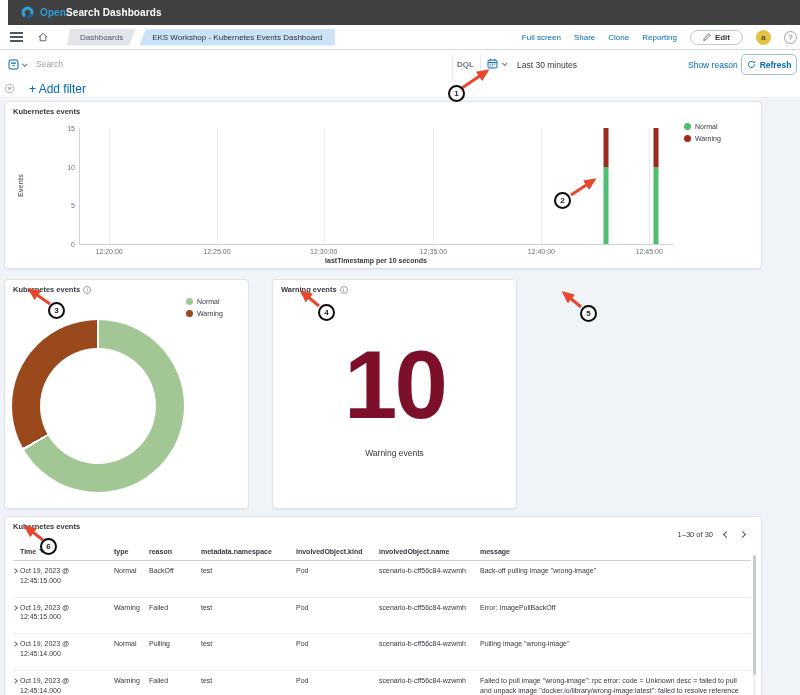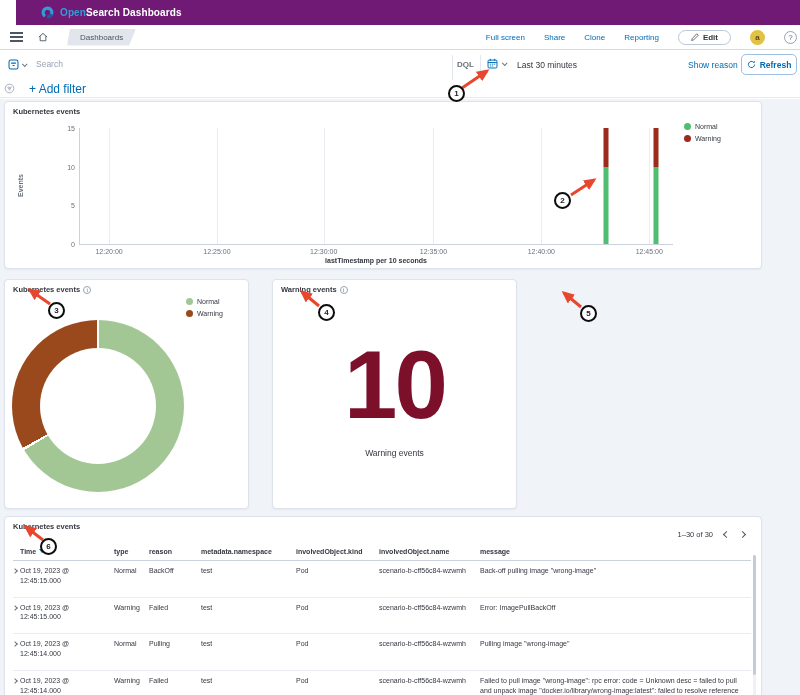--- a/index.html
+++ b/index.html
@@ -1,32 +1,32 @@
 <!DOCTYPE html>
 <html><head>
 <meta charset="utf-8">
 <style>
   *{margin:0;padding:0;box-sizing:border-box}
   body{background:#ccc;font-family:"Liberation Sans",sans-serif}
   .screen{position:relative;width:800px;height:695px;overflow:hidden;background:#fff;font-family:"Liberation Sans",sans-serif}
 
   
-  .topbar{position:absolute;top:0;left:16px;right:0;height:25px;background:#701a75;display:flex;align-items:center;padding:0 25px;gap:6px;z-index:5}
+  .topbar{position:absolute;top:0;left:8px;right:0;height:25px;background:#404040;display:flex;align-items:center;padding:0 13px;gap:6px;z-index:5}
   .logo-icon{flex:0 0 auto;width:13px;height:13px}
   .logo-text{font-size:10px;font-weight:bold;color:#fff;letter-spacing:.1px}
   .logo-text .open{color:#2f9dd8}
 
   
   .navbar{position:absolute;top:25px;left:0;right:0;height:25px;background:#fff;border-bottom:1px solid #d3dae6;display:flex;align-items:center;padding:0 10px;z-index:5}
   .hamburger{width:13px;height:10px;background:repeating-linear-gradient(#4c5561 0 1.6px,transparent 1.6px 4.2px);margin-right:14px;cursor:pointer}
   .home{margin-right:18px;display:flex;align-items:center}
   .crumb{height:17px;display:flex;align-items:center;padding:0 13px;font-size:8px;white-space:nowrap}
   .crumb1{background:#e2e6ec;color:#4c5561;clip-path:polygon(3px 0,100% 0,calc(100% - 7px) 100%,0 100%);border-radius:2px}
   .crumb2{background:#cbe3f5;color:#24313d;clip-path:polygon(7px 0,100% 0,100% 100%,0 100%);margin-left:3px;border-radius:2px}
-  .nav-actions{margin-left:auto;display:flex;align-items:center;gap:19px}
+  .nav-actions{margin-left:auto;display:flex;align-items:center;gap:13px}
   .nav-link{font-size:8px;color:#006BB4;cursor:pointer;white-space:nowrap}
   .edit-btn{display:flex;align-items:center;gap:4px;height:15px;padding:0 12px;border:1px solid #b9c7d6;border-radius:9px;background:#fff;font-size:8px;font-weight:bold;color:#343741;cursor:pointer}
   .avatar{width:15px;height:15px;border-radius:50%;background:#e2c243;color:#5c4a12;font-size:8px;font-weight:bold;display:flex;align-items:center;justify-content:center;cursor:pointer}
   .help-icon{width:13px;height:13px;border:1px solid #98a2b3;border-radius:50%;color:#69707d;font-size:8px;display:flex;align-items:center;justify-content:center;margin-right:-7px;cursor:pointer}
 
   
   .searchbar{position:absolute;top:51px;left:0;right:0;height:43px;background:#fff;border-bottom:3px solid #c2410c;z-index:4}
   .q-icons{position:absolute;left:8px;top:8px;display:flex;align-items:center;gap:3px;cursor:pointer}
   .search-ph{position:absolute;left:36px;top:8px;font-size:8.5px;color:#98a2b3}
   .vsep{position:absolute;top:4px;bottom:4px;width:1px;background:#e3e8ee}
@@ -105,20 +105,21 @@
   </header>
 
   <nav class="navbar">
     <div class="hamburger"></div>
     <div class="home">
       <svg width="12" height="12" viewBox="0 0 16 16">
           <path d="M2.5 8 8 3.2 13.5 8 M4.2 7v6h7.6V7" fill="none" stroke="#4c5561" stroke-width="1.2"></path>
         </svg>
     </div>
     <div class="crumb crumb1">Dashboards</div>
+    <div class="crumb crumb2">EKS Workshop - Kubernetes Events Dashboard</div>
     <div class="nav-actions">
       <span class="nav-link">Full screen</span>
       <span class="nav-link">Share</span>
       <span class="nav-link">Clone</span>
       <span class="nav-link">Reporting</span>
       <button class="edit-btn">
         <svg width="8" height="8" viewBox="0 0 16 16">
             <path d="M11.5 1.5l3 3L5 14l-3.6 1L2.5 11z" fill="none" stroke="#343741" stroke-width="1.4"></path>
           </svg>
         <span>Edit</span>

